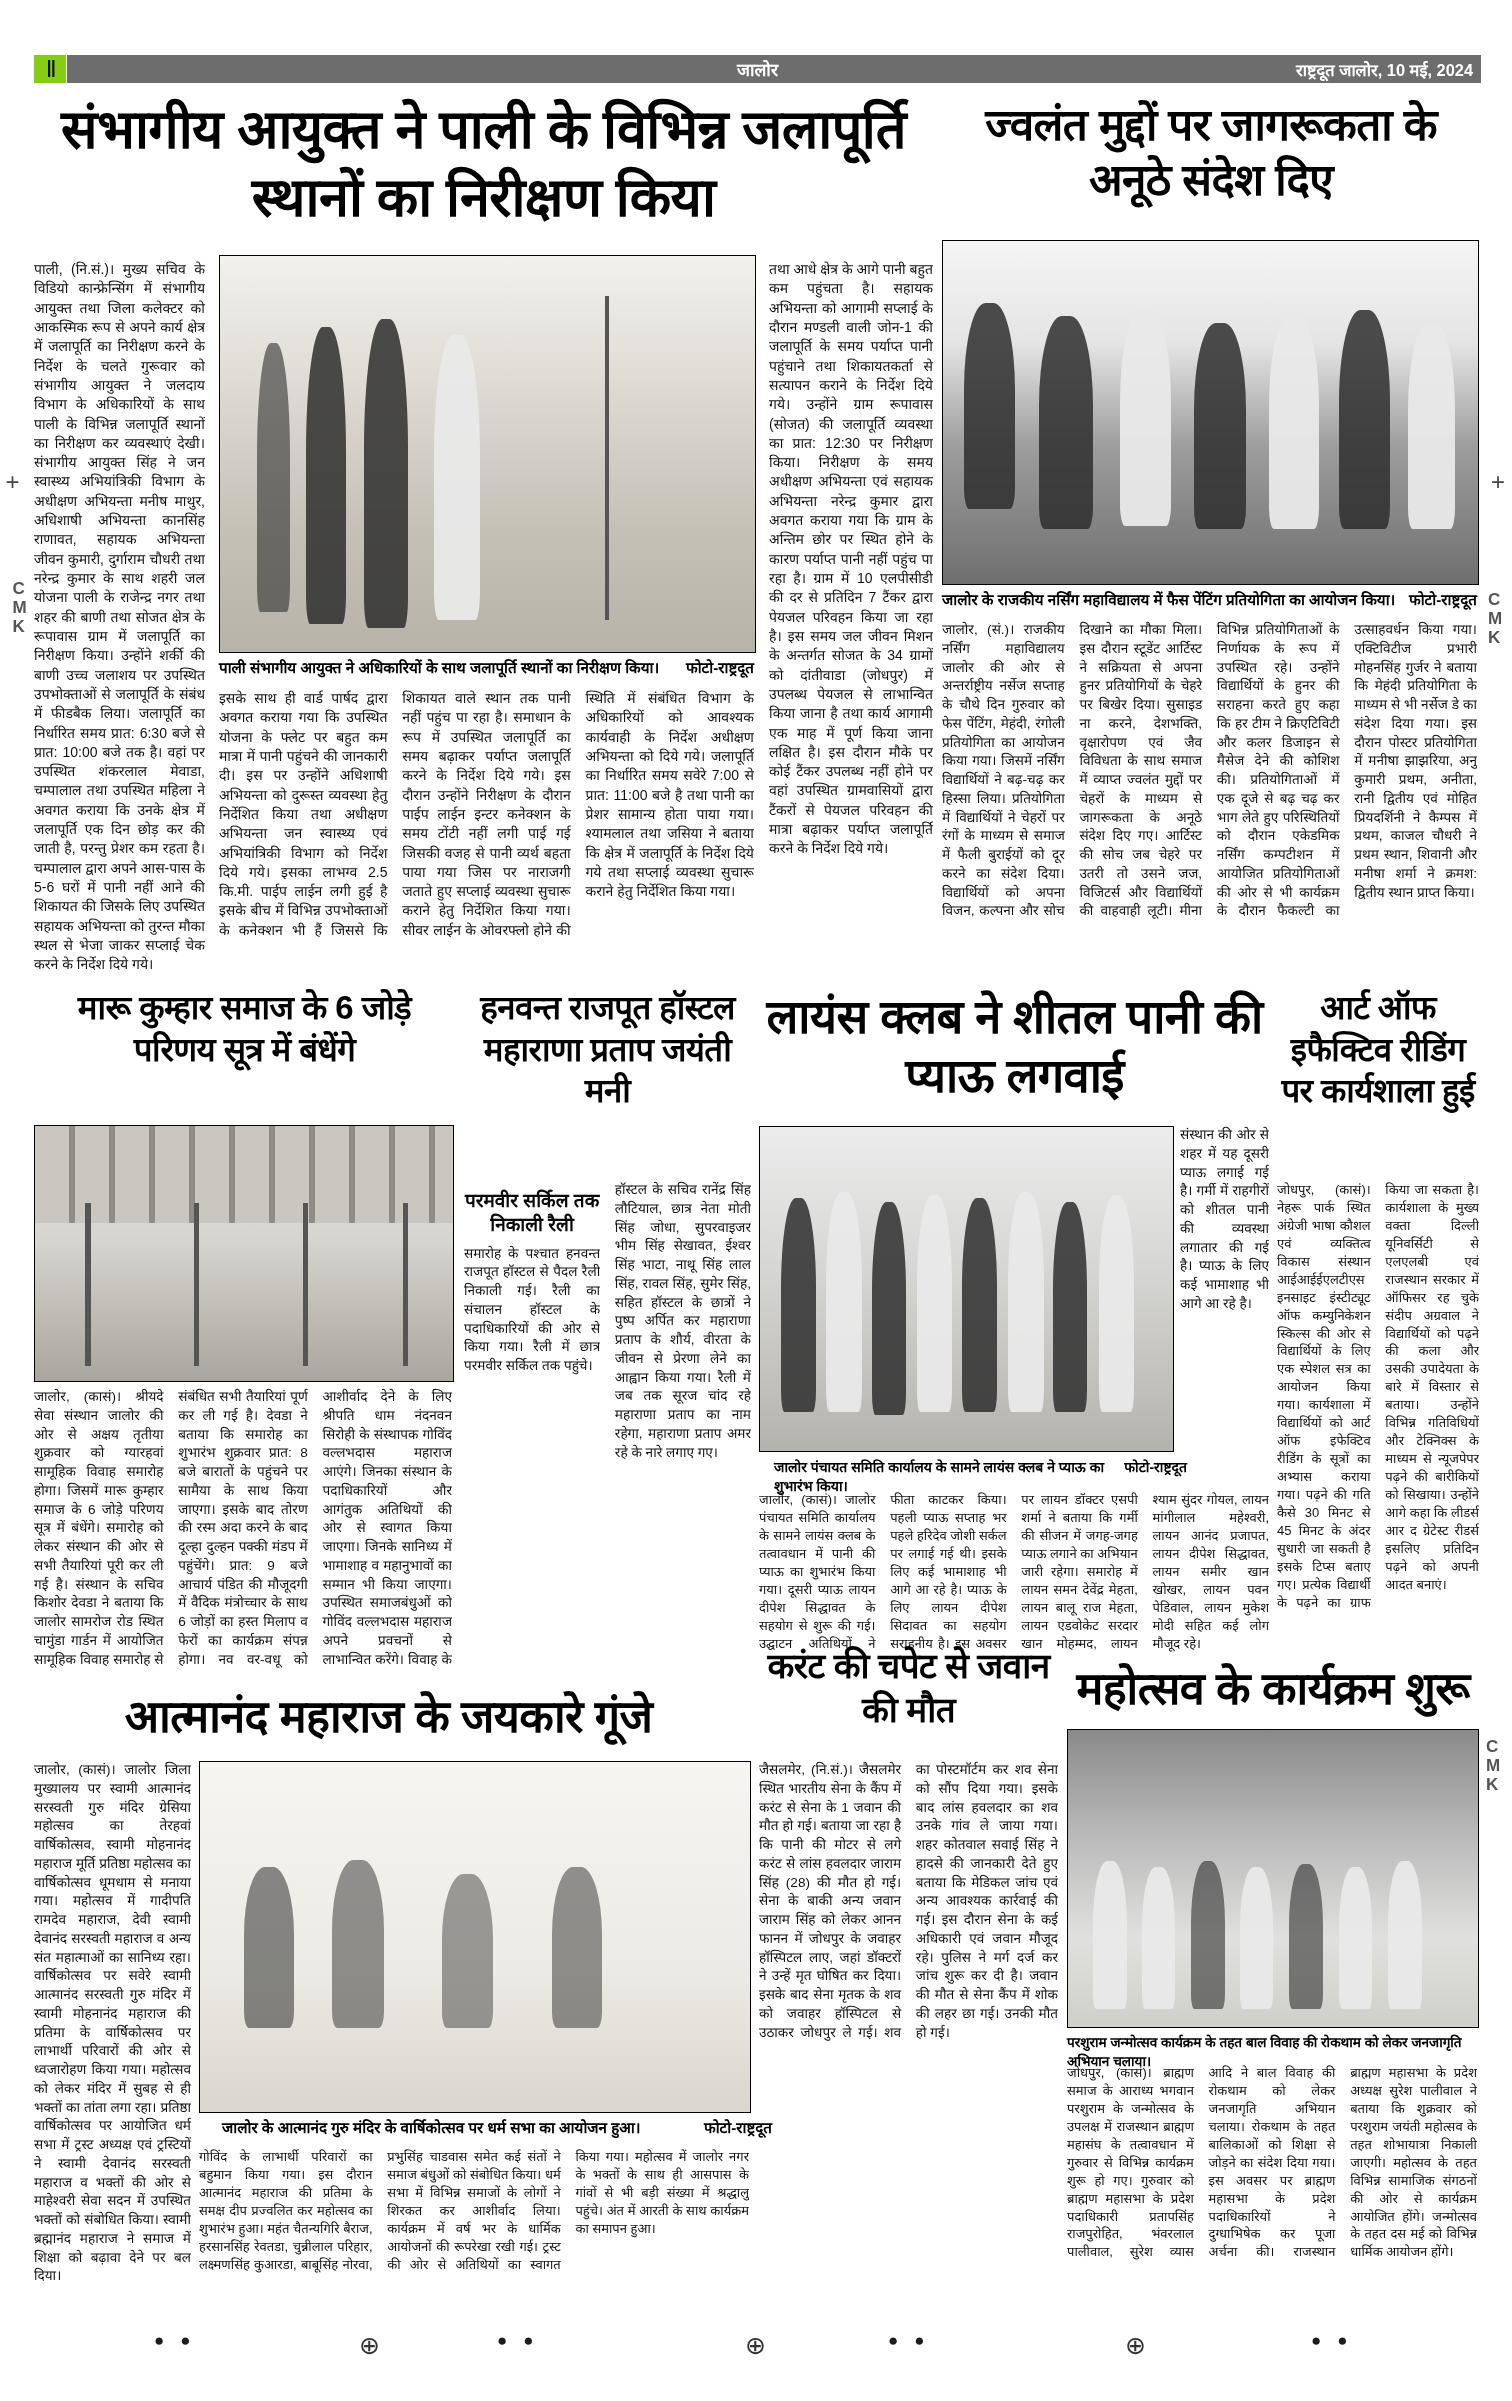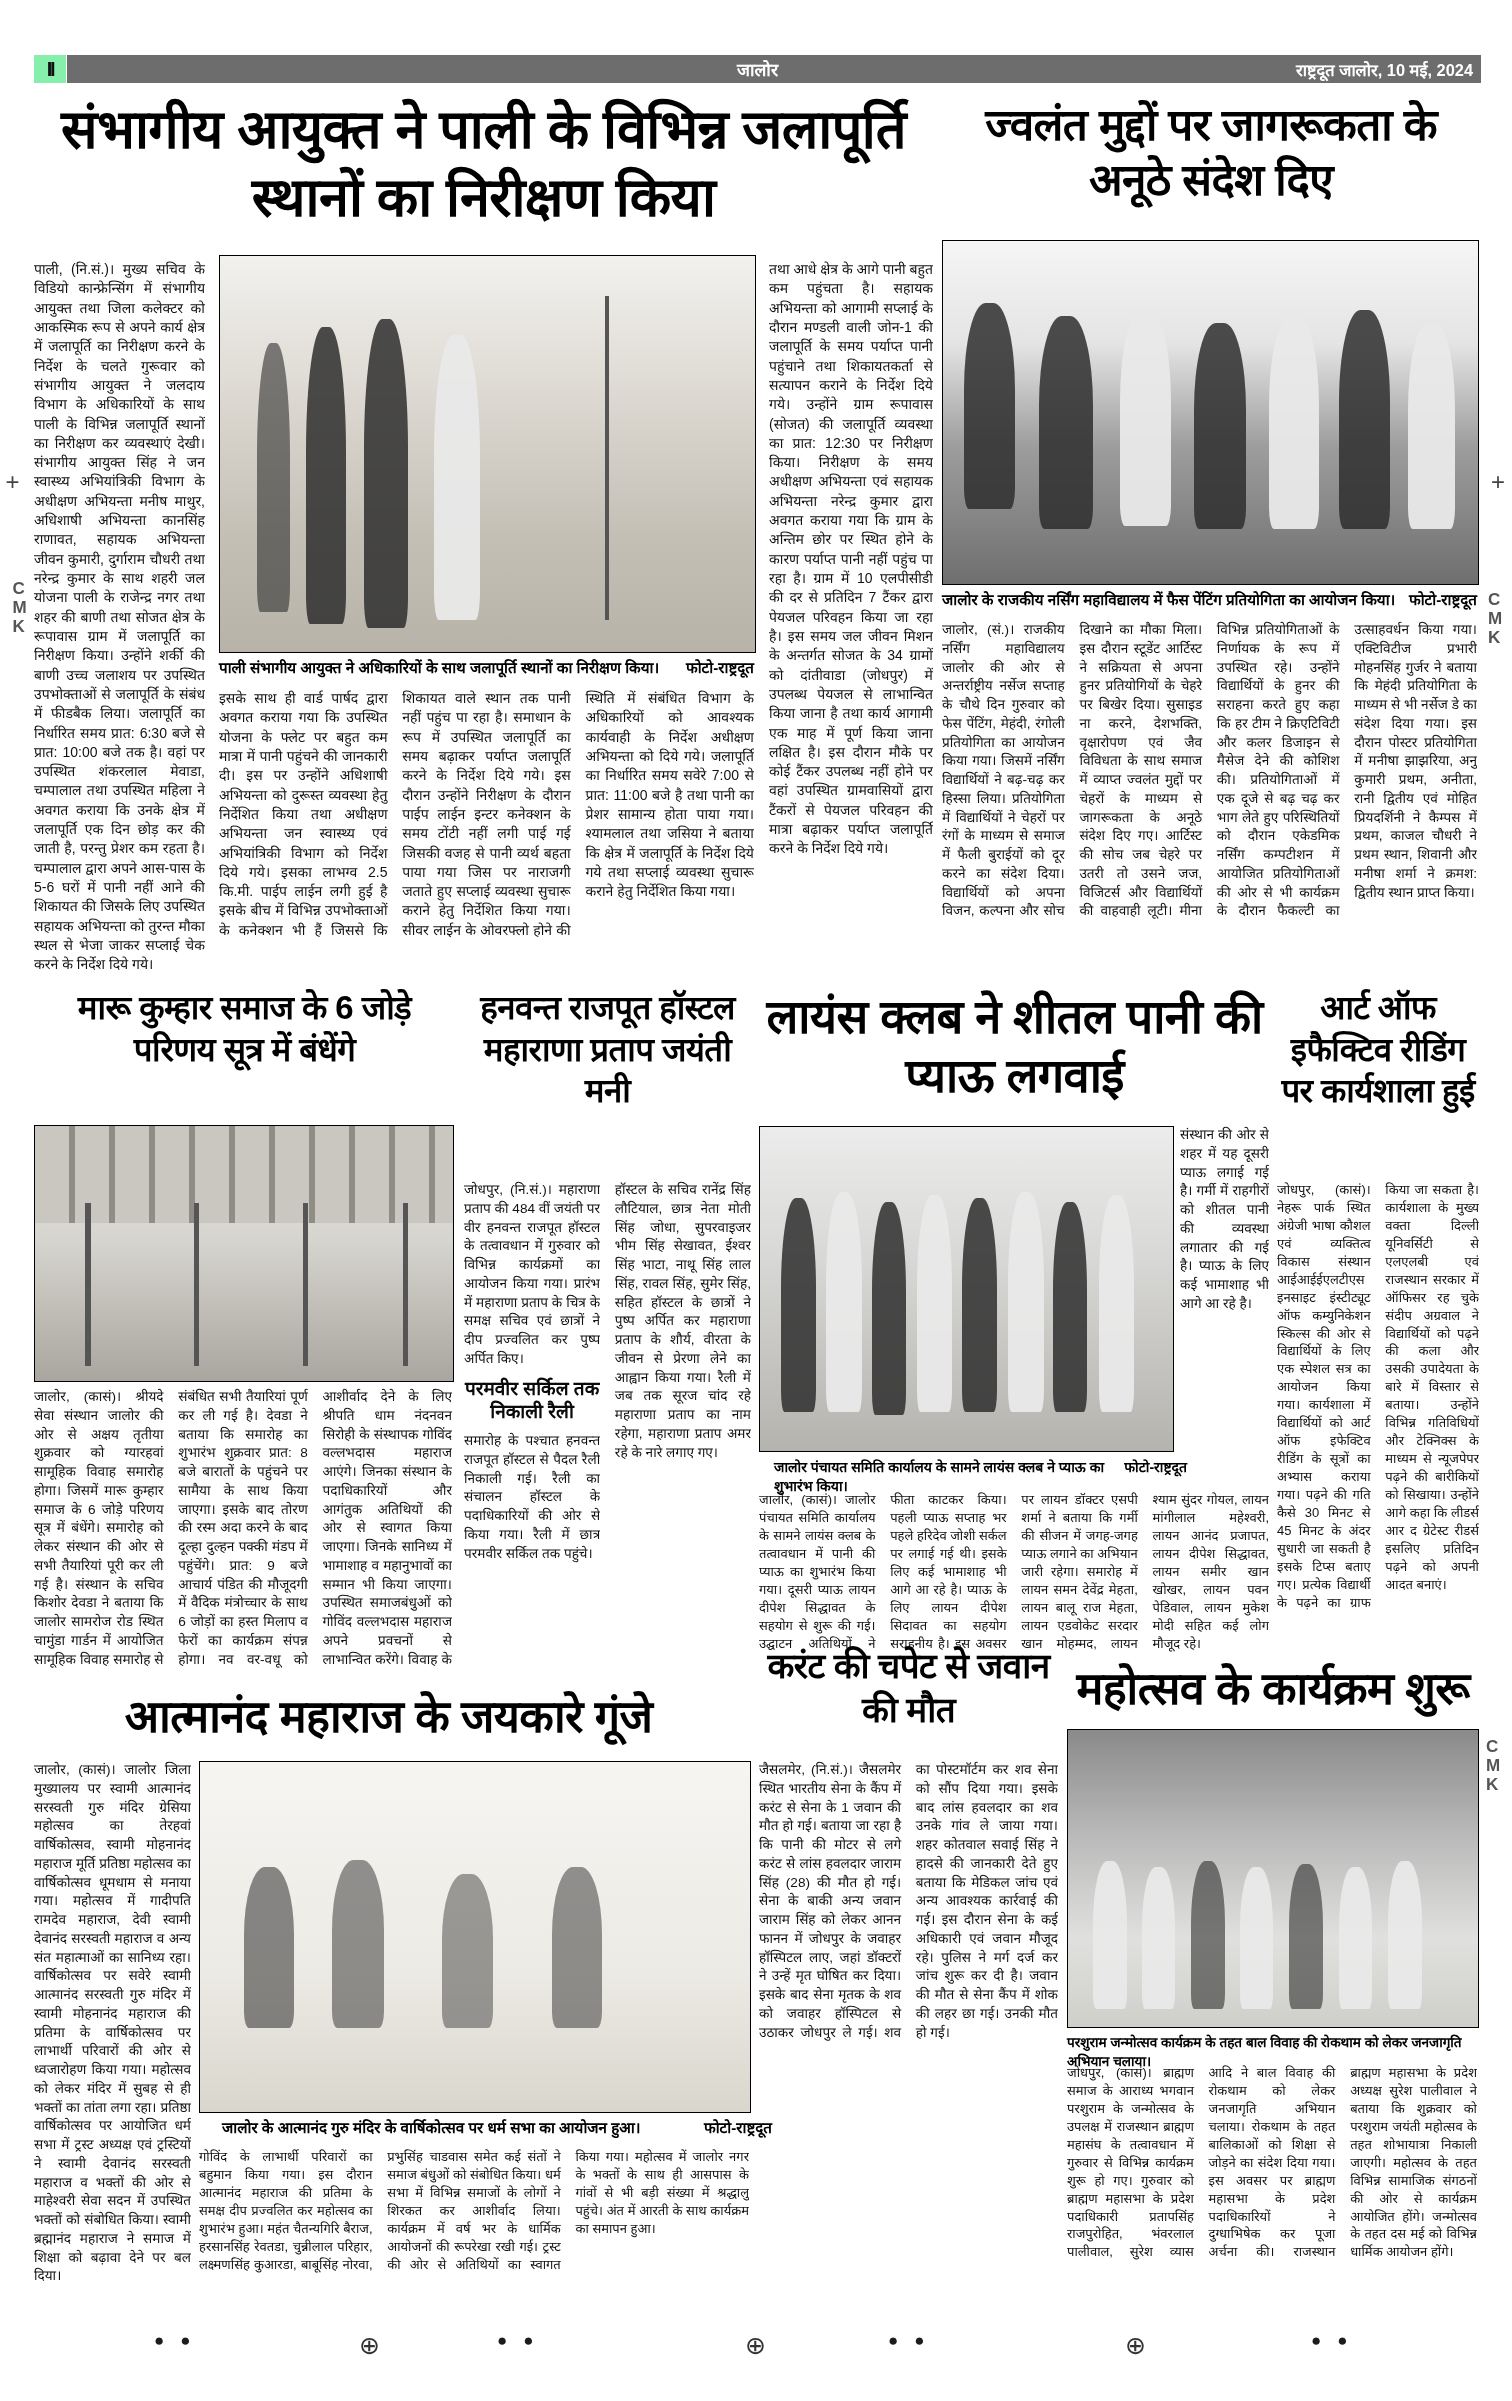--- a/index.html
+++ b/index.html
@@ -1,22 +1,22 @@
 <!DOCTYPE html>
 <html style="font-size:9px"><head>
 <meta charset="utf-8">
 <style>
   html,body{margin:0;padding:0;background:#ffffff;}
   .page{position:relative;width:1512px;height:2401px;background:#fff;overflow:hidden;
         font-family:"Liberation Sans","DejaVu Sans",sans-serif;color:#0a0a0a;}
   
   .masthead-bar{position:absolute;left:34px;top:55px;width:1447px;height:28px;background:#6d6d6d;
                 display:flex;align-items:center;}
-  .page-marker{position:absolute;left:0;top:0;width:32px;height:28px;background:#86efac;
-               display:flex;align-items:center;justify-content:center;font-size:20px;font-weight:700;
+  .page-marker{position:absolute;left:0;top:0;width:32px;height:28px;background:#84cc16;
+               display:flex;align-items:center;justify-content:center;font-size:24px;font-weight:400;
                letter-spacing:-2.3px;color:#111;border-right:1.1px solid #fff;}
   .section-title{position:absolute;left:50%;transform:translateX(-50%);color:#fff;font-size:17.5px;font-weight:700;}
   .masthead-right{position:absolute;right:8px;color:#fff;font-size:16.4px;font-weight:700;}
   
   .headline{position:absolute;font-weight:700;text-align:center;color:#000;line-height:1.26;letter-spacing:-0.6px;}
   .bodytext{position:absolute;font-size:14px;line-height:1.38;text-align:justify;color:#111;overflow:hidden;}
   .cols3{column-count:3;column-gap:14.7px;}
   .cols4{column-count:4;column-gap:14.7px;}
   .cols2{column-count:2;column-gap:14.7px;}
   .caption{position:absolute;font-size:15.2px;font-weight:700;display:flex;justify-content:space-between;
@@ -115,21 +115,20 @@
     <div class="tentpole" style="left:12%;top:30%;height:64%;"></div>
     <div class="tentpole" style="left:38%;top:30%;height:64%;"></div>
     <div class="tentpole" style="left:64%;top:30%;height:64%;"></div>
     <div class="tentpole" style="left:88%;top:30%;height:64%;"></div>
   </div>
   <div class="bodytext cols3" style="left:34px;top:1388px;width:418px;height:291px;font-size:13.6px;">जालोर, (कासं)। श्रीयदे सेवा संस्थान जालोर की ओर से अक्षय तृतीया शुक्रवार को ग्यारहवां सामूहिक विवाह समारोह होगा। जिसमें मारू कुम्हार समाज के 6 जोड़े परिणय सूत्र में बंधेंगे। समारोह को लेकर संस्थान की ओर से सभी तैयारियां पूरी कर ली गई है। संस्थान के सचिव किशोर देवडा ने बताया कि जालोर सामरोज रोड स्थित चामुंडा गार्डन में आयोजित सामूहिक विवाह समारोह से संबंधित सभी तैयारियां पूर्ण कर ली गई है। देवडा ने बताया कि समारोह का शुभारंभ शुक्रवार प्रात: 8 बजे बारातों के पहुंचने पर सामैया के साथ किया जाएगा। इसके बाद तोरण की रस्म अदा करने के बाद दूल्हा दुल्हन पक्की मंडप में पहुंचेंगे। प्रात: 9 बजे आचार्य पंडित की मौजूदगी में वैदिक मंत्रोच्चार के साथ 6 जोड़ों का हस्त मिलाप व फेरों का कार्यक्रम संपन्न होगा। नव वर-वधू को आशीर्वाद देने के लिए श्रीपति धाम नंदनवन सिरोही के संस्थापक गोविंद वल्लभदास महाराज आएंगे। जिनका संस्थान के पदाधिकारियों और आगंतुक अतिथियों की ओर से स्वागत किया जाएगा। जिनके सानिध्य में भामाशाह व महानुभावों का सम्मान भी किया जाएगा। उपस्थित समाजबंधुओं को गोविंद वल्लभदास महाराज अपने प्रवचनों से लाभान्वित करेंगे। विवाह के आयोजन के बाद दुल्हनों की विदाई कार्यक्रम के साथ समारोह का समापन होगा। सामूहिक विवाह समारोह का संचालन संस्थान के सदस्यों की ओर से गठित विभिन्न कमेटियो के माध्यम से किया जाएगा।</div>
 
   <div class="headline" style="left:464px;top:987px;width:287px;font-size:33px;">हनवन्त राजपूत हॉस्टल महाराणा प्रताप जयंती मनी</div>
   <div style="position:absolute;left:464px;top:1181px;width:287px;height:497px;display:grid;grid-template-columns:1fr 1fr;gap:0 14.7px;">
     <div style="overflow:hidden;">
-      <div class="bodytext" style="position:static;font-size:13.6px;">जोधपुर, (नि.सं.)। महाराणा प्रताप की 484 वीं जयंती पर वीर हनवन्त राजपूत हॉस्टल के तत्वावधान में गुरुवार को विभिन्न कार्यक्रमों का आयोजन किया गया। प्रारंभ में महाराणा प्रताप के चित्र के समक्ष सचिव एवं छात्रों ने दीप प्रज्वलित कर पुष्प अर्पित किए।</div>
       <div class="subhead">परमवीर सर्किल तक निकाली रैली</div>
       <div class="bodytext" style="position:static;font-size:13.6px;">समारोह के पश्चात हनवन्त राजपूत हॉस्टल से पैदल रैली निकाली गई। रैली का संचालन हॉस्टल के पदाधिकारियों की ओर से किया गया। रैली में छात्र परमवीर सर्किल तक पहुंचे।</div>
     </div>
     <div class="bodytext" style="position:static;font-size:13.6px;overflow:hidden;">हॉस्टल के सचिव रानेंद्र सिंह लौटियाल, छात्र नेता मोती सिंह जोधा, सुपरवाइजर भीम सिंह सेखावत, ईश्वर सिंह भाटा, नाथू सिंह लाल सिंह, रावल सिंह, सुमेर सिंह, सहित हॉस्टल के छात्रों ने पुष्प अर्पित कर महाराणा प्रताप के शौर्य, वीरता के जीवन से प्रेरणा लेने का आह्वान किया गया। रैली में जब तक सूरज चांद रहे महाराणा प्रताप का नाम रहेगा, महाराणा प्रताप अमर रहे के नारे लगाए गए।</div>
   </div>
 
   <div class="headline" style="left:759px;top:987px;width:511px;font-size:47px;">लायंस क्लब ने शीतल पानी की प्याऊ लगवाई</div>
   <div class="photo ph-lions" style="left:759px;top:1126px;width:413px;height:324px;">
     <div class="sil" style="left:5%;top:22%;width:35px;height:66%;"></div>
     <div class="sil light" style="left:16%;top:20%;width:36px;height:68%;"></div>

